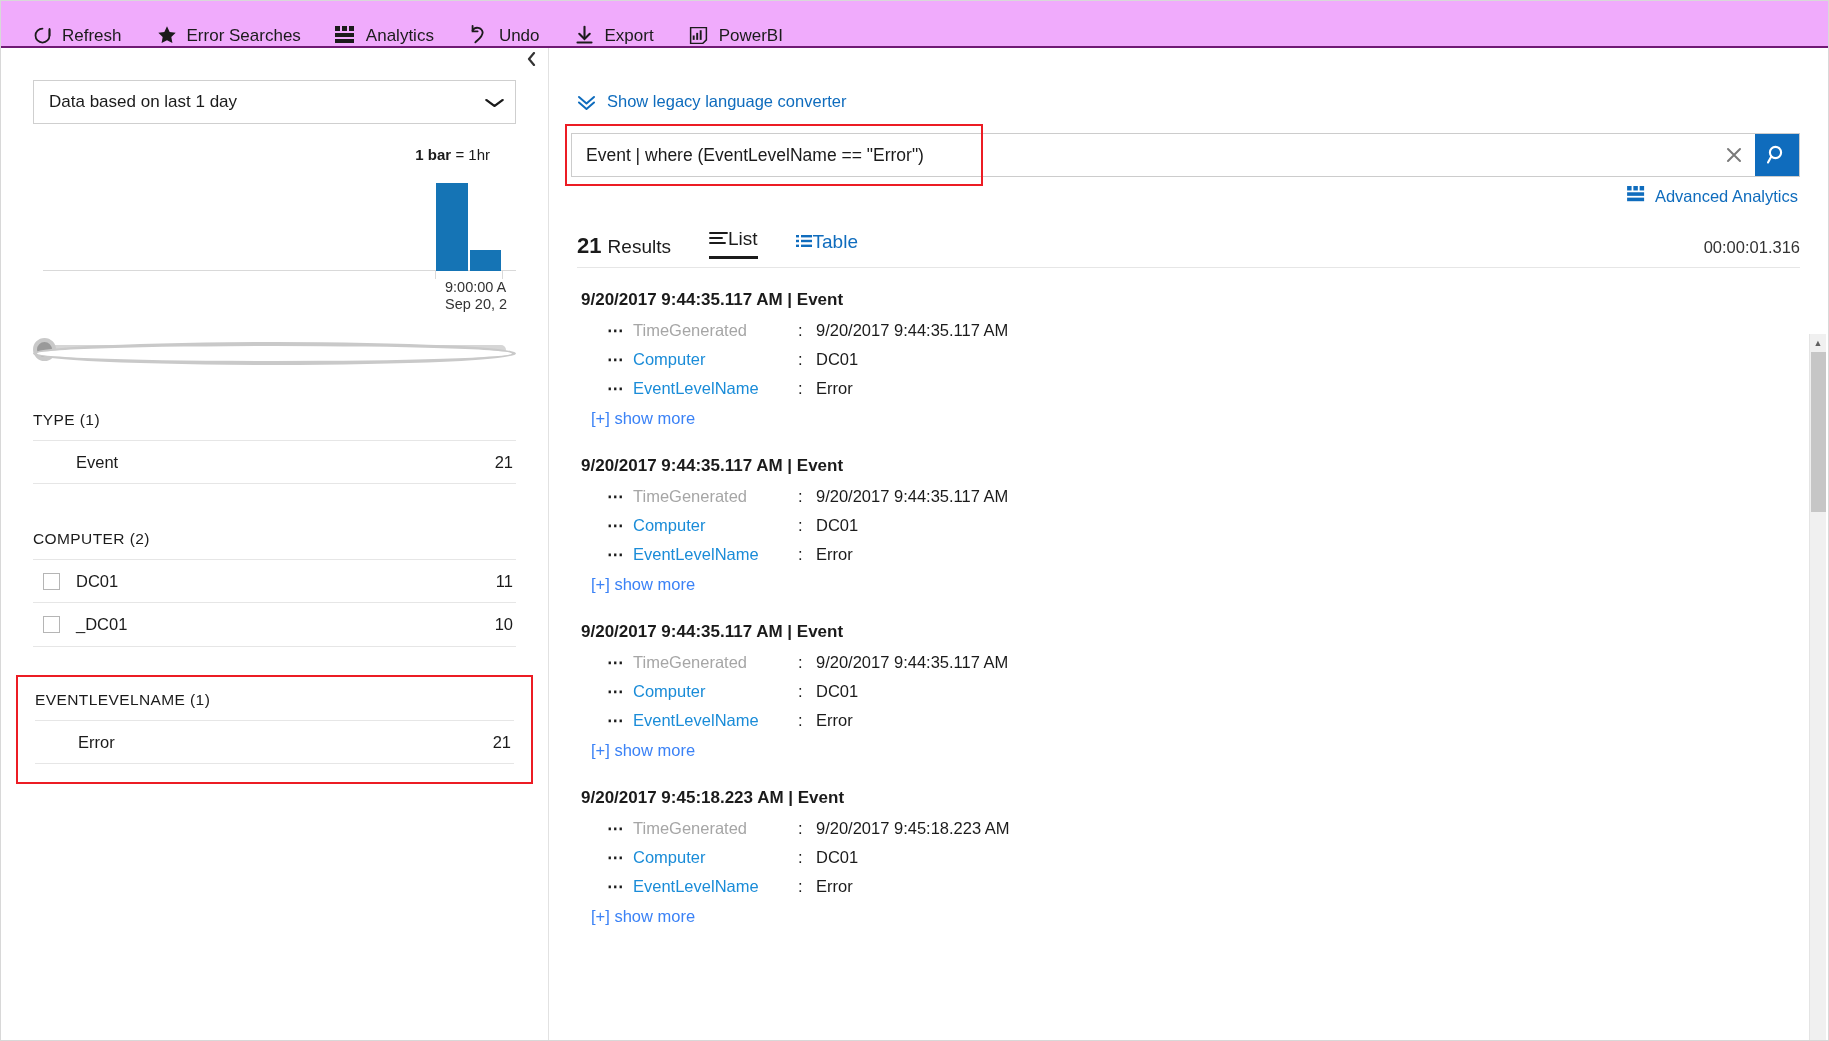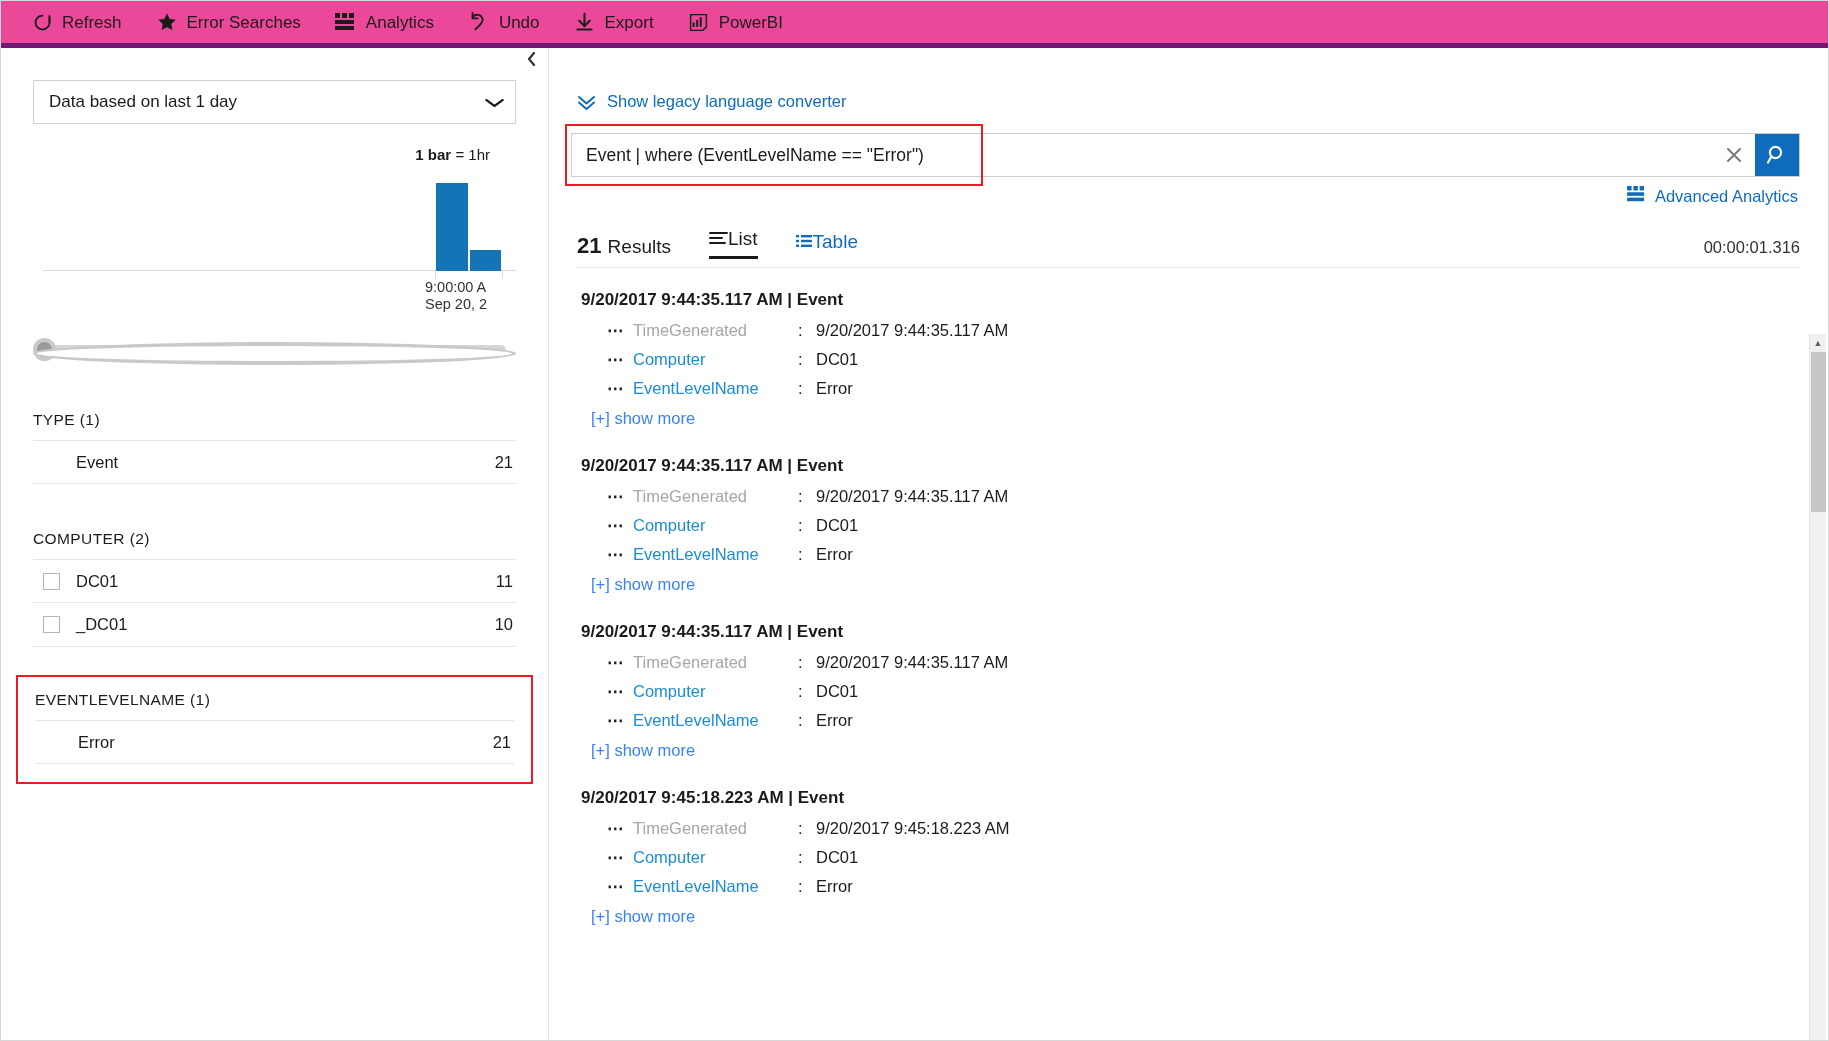--- a/index.html
+++ b/index.html
@@ -13,26 +13,26 @@
     width: 1829px;
     height: 1041px;
     background: #ffffff;
     border: 1px solid #d8d8d8;
     overflow: hidden;
   }
 
   
   .toolbar {
     height: 47px;
-    border-bottom: 5px solid #701a75;
-    display: flex;
-    align-items: center;
+    border-bottom: 2px solid #701a75;
+    display: flex;
+    align-items: flex-end;
     padding-left: 30px;
     gap: 34px;
-    background: #ec4899;
+    background: #f0abfc;
     flex-shrink: 0;
   }
   .tb-item {
     display: flex;
     align-items: center;
     gap: 9px;
     color: #1b1b1b;
     font-size: 17px;
     cursor: pointer;
     user-select: none;
@@ -491,21 +491,21 @@
         </div>
         <div class="plot">
           <div class="axis"></div>
           <div class="bars">
             <div class="bar" style="left:403px; width:32px; height:88px;"></div>
             <div class="bar" style="left:437px; width:31px; height:21px;"></div>
             <div class="tick" style="left:402px;"></div>
             <div class="tick" style="left:469px;"></div>
           </div>
         </div>
-        <div class="xlabel" style="left:392px;">
+        <div class="xlabel" style="left:412px;">
           <div>9:00:00 A</div>
           <div>Sep 20, 2</div>
         </div>
       </div>
 
       <div class="slider-row">
         <div class="slider-track"></div>
         <div class="slider-knob left"></div>
         <div class="slider-knob right"></div>
       </div>

